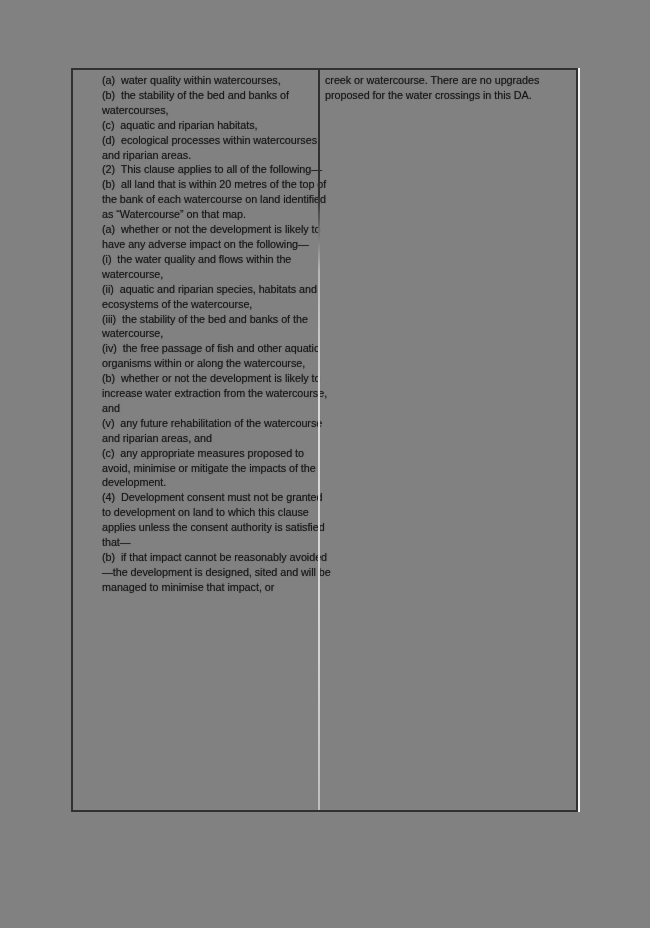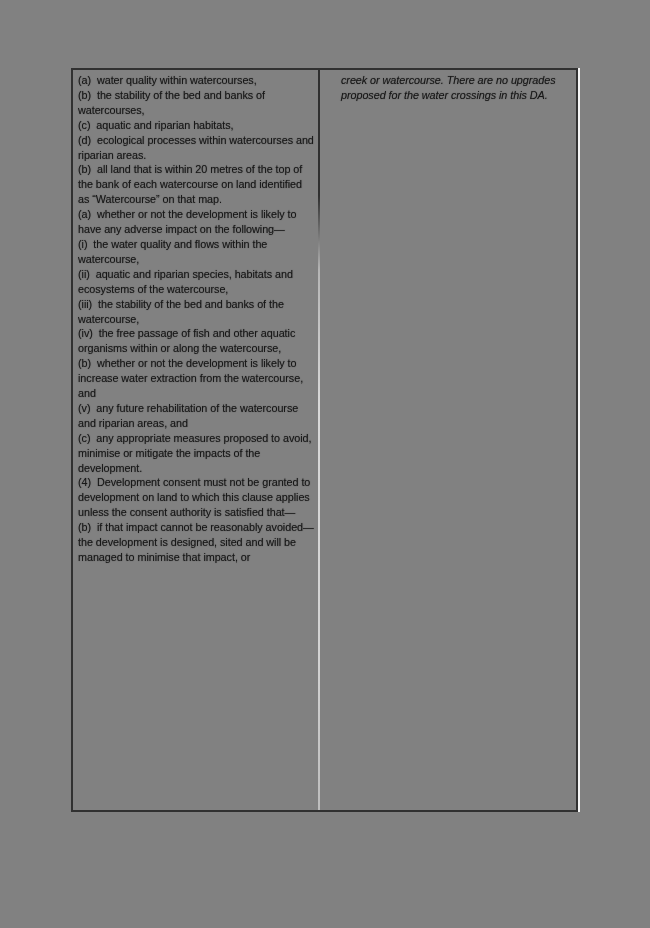--- a/index.html
+++ b/index.html
@@ -26,40 +26,39 @@
     box-shadow: 2px 0 0 #f4f4f4;
   }
   .cell {
     position: absolute;
     top: 0;
     height: 100%;
     box-sizing: border-box;
     overflow: hidden;
   }
   .cell-left {
-    left: 0;
+    left: 16px;
     width: 245px;
-    padding: 3px 3px 0 5px;
+    padding: 3px 3px 0 13px;
   }
   .divider {
     position: absolute;
     left: 245px;
     top: 0;
     width: 2px;
     height: 100%;
     background: linear-gradient(to bottom,
       #2f2f2f 0%, #2f2f2f 17%,
       #b5b5b5 27%, #d8d8d8 45%,
       #d2d2d2 80%, #bdbdbd 100%);
   }
   .cell-right {
     left: 247px;
     right: 0;
-    padding: 3px 4px 0 21px;
-    font-style: italic;
+    padding: 3px 4px 0 5px;
   }
   .doc-line, .doc-para {
     margin: 0;
     font-size: 10.8px;
     line-height: 14.9px;
     color: #171717;
     letter-spacing: -0.05px;
     white-space: pre-wrap;
     
     text-shadow: 0 0 1px rgba(25,25,25,0.55);
@@ -68,20 +67,21 @@
 </head>
 <body>
 
 <div>
   <div class="doc-table">
     <div class="cell cell-left">
         <p class="doc-line">(a)  water quality within watercourses,</p>
         <p class="doc-line">(b)  the stability of the bed and banks of watercourses,</p>
         <p class="doc-line">(c)  aquatic and riparian habitats,</p>
         <p class="doc-line">(d)  ecological processes within watercourses and riparian areas.</p>
+        <p class="doc-line">(2)  This clause applies to all of the following—</p>
         <p class="doc-line">(b)  all land that is within 20 metres of the top of the bank of each watercourse on land identified as “Watercourse” on that map.</p>
         <p class="doc-line">(a)  whether or not the development is likely to have any adverse impact on the following—</p>
         <p class="doc-line">(i)  the water quality and flows within the watercourse,</p>
         <p class="doc-line">(ii)  aquatic and riparian species, habitats and ecosystems of the watercourse,</p>
         <p class="doc-line">(iii)  the stability of the bed and banks of the watercourse,</p>
         <p class="doc-line">(iv)  the free passage of fish and other aquatic organisms within or along the watercourse,</p>
         <p class="doc-line">(b)  whether or not the development is likely to increase water extraction from the watercourse, and</p>
         <p class="doc-line">(v)  any future rehabilitation of the watercourse and riparian areas, and</p>
         <p class="doc-line">(c)  any appropriate measures proposed to avoid, minimise or mitigate the impacts of the development.</p>
         <p class="doc-line">(4)  Development consent must not be granted to development on land to which this clause applies unless the consent authority is satisfied that—</p>

